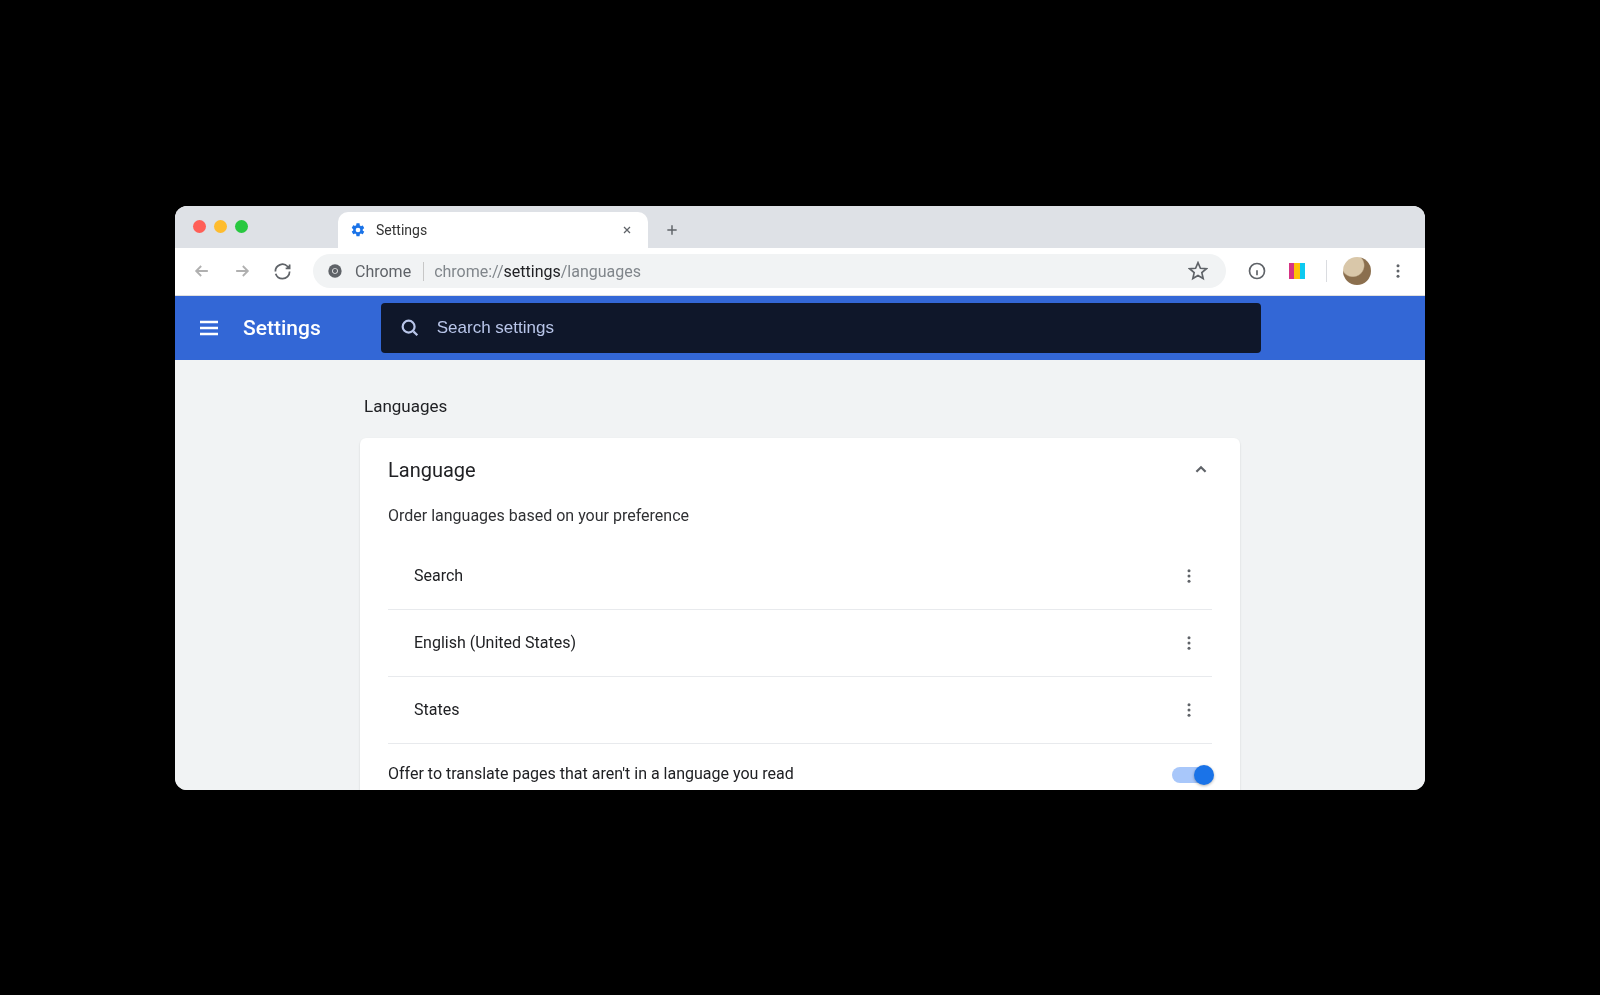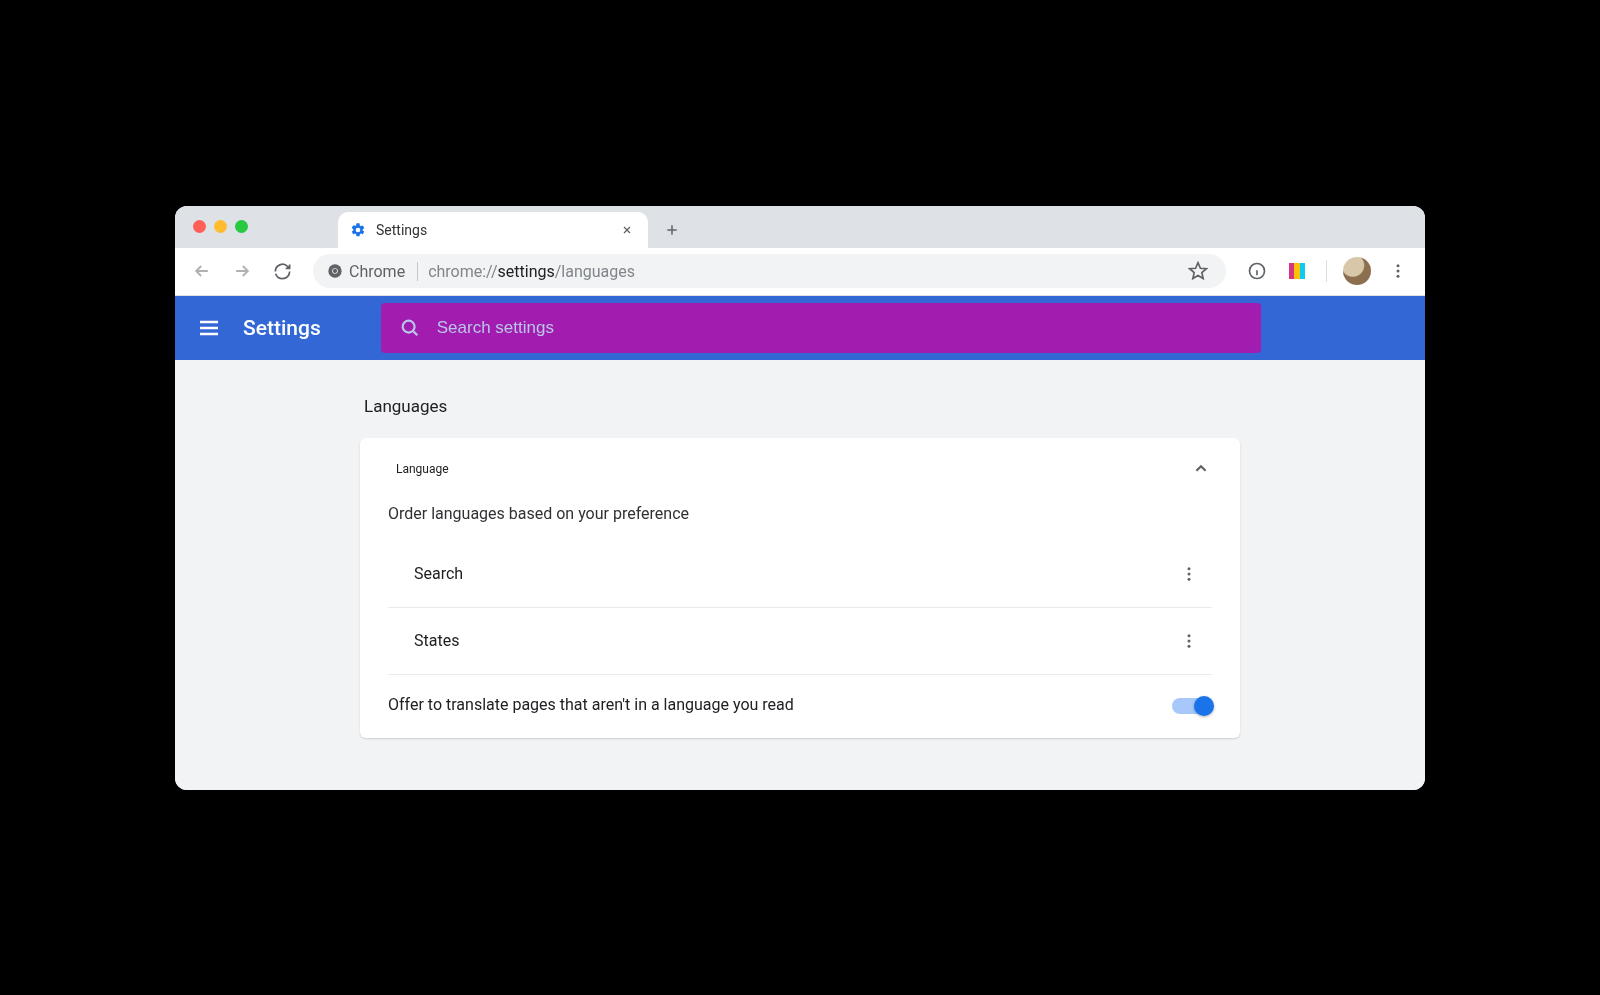--- a/index.html
+++ b/index.html
@@ -82,21 +82,21 @@
     border-radius: 17px;
     display: flex;
     align-items: center;
     padding: 0 14px;
     gap: 10px;
     font-size: 16px;
     color: #202124;
     margin: 0 8px;
   }
   .omnibox .chrome-chip {
-    color:#5f6368; display:flex; align-items:center; gap:6px; border-right:1px solid #c7c7c7; padding-right:12px;
+    color:#5f6368; display:flex; align-items:center; gap:12px; border-right:1px solid #c7c7c7; padding-right:12px;
   }
   .omnibox .url { color:#80868b; }
   .omnibox .url .strong { color:#202124; }
   .omnibox .star { margin-left:auto; color:#5f6368; width:28px; height:28px; display:flex; align-items:center; justify-content:center; cursor:pointer; }
   .ext-icon { width:20px; height:20px; display:flex; align-items:center; justify-content:center; }
   .ext-pix { width:16px; height:16px; background: linear-gradient(90deg,#d63384 0 33%, #ffc107 33% 66%, #0dcaf0 66%); }
   .avatar { width:28px; height:28px; border-radius:50%; background: radial-gradient(circle at 35% 30%, #d9c7a9 0 40%, #8b6f4e 45% 100%); margin:0 4px; }
   .vsep { width:1px; height:22px; background:#dadce0; margin:0 6px; }
   
   .settings-header {
@@ -107,21 +107,21 @@
     padding: 0 20px;
     gap: 20px;
     color:#fff;
   }
   .hamburger { width:28px; height:28px; display:flex; align-items:center; justify-content:center; cursor:pointer; }
   .settings-title { font-size:21px; font-weight:500; }
   .search-box {
     flex:1;
     max-width: 880px;
     height: 50px;
-    background: #a21caf;
+    background: #0f172a;
     border-radius: 4px;
     display:flex;
     align-items:center;
     padding:0 18px;
     gap:16px;
     margin-left: 40px;
   }
   .search-box .search-icon { color: #b9c6ea; display:flex; }
   .search-box input {
     flex:1; background:transparent; border:none; outline:none; color:#fff; font-size:17px;
@@ -140,21 +140,21 @@
     background:#fff;
     border-radius:6px;
     box-shadow: 0 1px 2px rgba(0,0,0,0.15);
     padding: 0;
   }
   .card-header {
     display:flex; align-items:center; justify-content:space-between;
     padding: 20px 28px 16px 28px;
     cursor: pointer;
   }
-  .card-header .label { font-size:12px; color:#202124;margin-left:8px; }
+  .card-header .label { font-size:20px; color:#202124; }
   .chev { color:#5f6368; display:flex; }
   .subtext { padding: 8px 28px 10px 28px; color:#303134; font-size:16px; }
   .lang-list { margin: 8px 28px 0 28px; }
   .lang-row {
     display:flex; align-items:center; justify-content:space-between;
     padding: 18px 8px 18px 26px;
     border-bottom: 1px solid #e8eaed;
     font-size:16px;
     color:#202124;
   }
@@ -297,20 +297,30 @@
                 <path d="m7 14 5-5 5 5"></path>
               </svg>
           </span>
         </div>
 
         <div class="subtext">Order languages based on your preference</div>
 
         <div class="lang-list">
           <div class="lang-row">
             <span>Search</span>
+            <span class="kebab">
+              <svg width="18" height="18" viewBox="0 0 24 24" fill="#5f6368">
+                  <circle cx="12" cy="5" r="2"></circle>
+                  <circle cx="12" cy="12" r="2"></circle>
+                  <circle cx="12" cy="19" r="2"></circle>
+                </svg>
+            </span>
+          </div>
+          <div class="lang-row">
+            <span>English (United States)</span>
             <span class="kebab">
               <svg width="18" height="18" viewBox="0 0 24 24" fill="#5f6368">
                   <circle cx="12" cy="5" r="2"></circle>
                   <circle cx="12" cy="12" r="2"></circle>
                   <circle cx="12" cy="19" r="2"></circle>
                 </svg>
             </span>
           </div>
           <div class="lang-row">
             <span>States</span>

